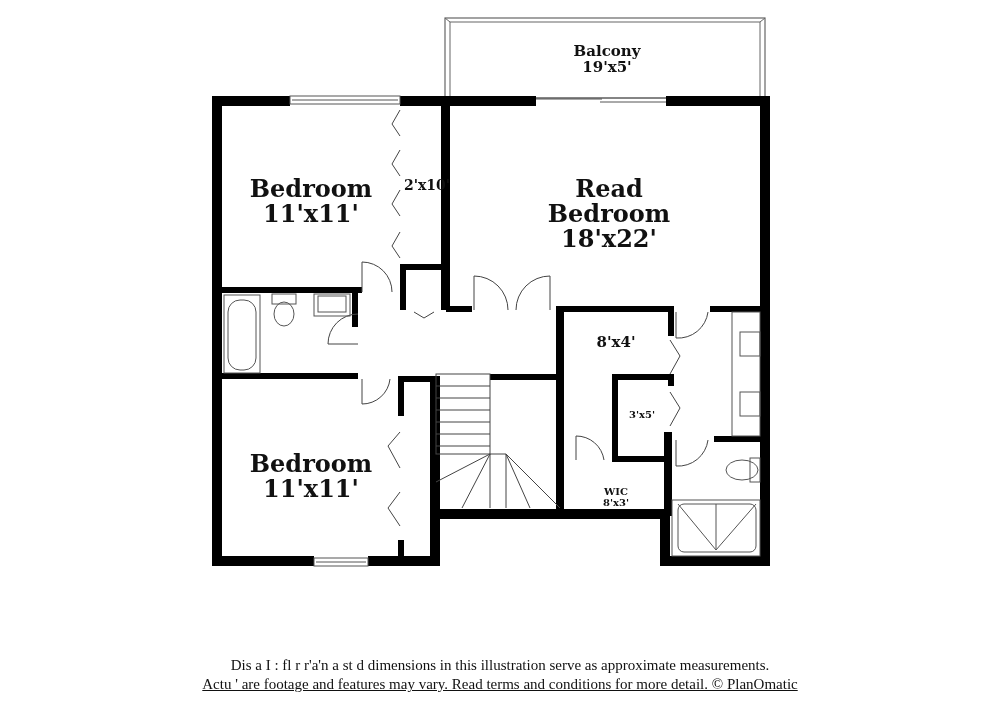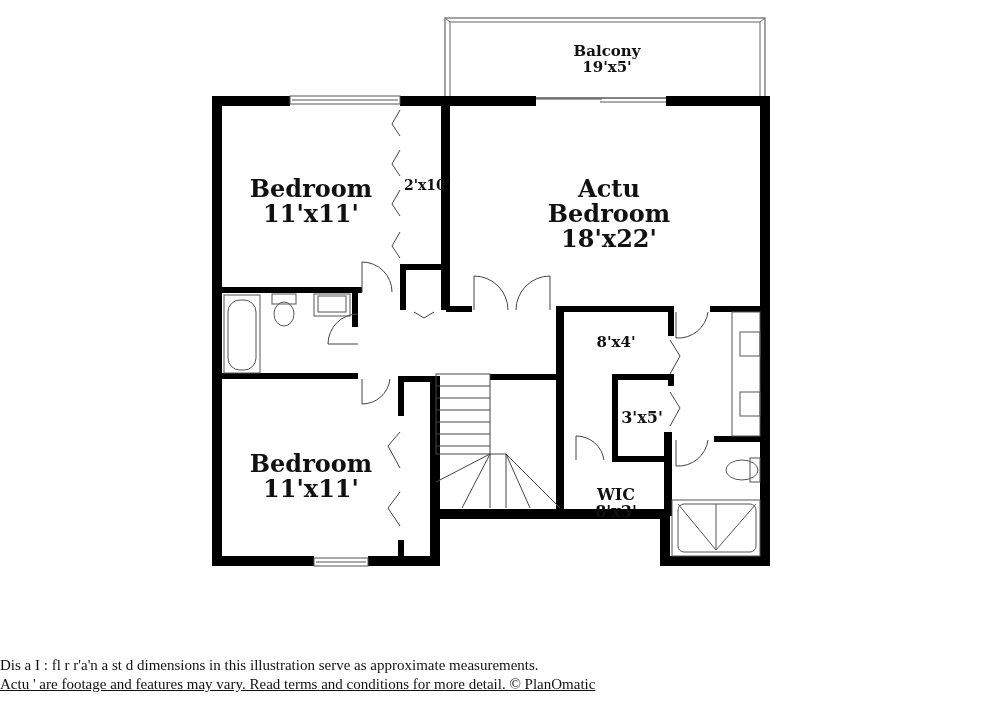--- a/index.html
+++ b/index.html
@@ -1,23 +1,23 @@
 <!DOCTYPE html>
 <html><head>
 <meta charset="utf-8">
 <style>
   html, body { margin:0; padding:0; background:#ffffff; }
   body { width:1000px; height:727px; position:relative; overflow:hidden; font-family:"DejaVu Serif", serif; }
   #plan { position:absolute; left:0; top:0; }
   .room-label { position:absolute; text-align:center; font-family:"DejaVu Serif", serif; font-weight:bold; color:#111; line-height:1.05; transform:translateX(-50%); white-space:nowrap; }
   .lg { font-size:24px; }
   .md { font-size:15px; }
-  .sm { font-size:16px; }
+  .sm { font-size:10px; }
   .xs { font-size:14px; }
-  .footer { position:absolute; left:0; width:1000px; text-align:left; font-family:"Liberation Serif", serif; font-size:15px; color:#111; }
+  .footer { position:absolute; left:0; width:1000px; text-align:center; font-family:"Liberation Serif", serif; font-size:15px; color:#111; }
 </style>
 </head>
 <body>
 
 <svg id="plan" width="1000" height="727" viewBox="0 0 1000 727" xmlns="http://www.w3.org/2000/svg">
 
   <g>
     <rect x="445" y="18" width="320" height="80" fill="none" stroke="#666" stroke-width="1.2"></rect>
     <rect x="450" y="22" width="310" height="76" fill="none" stroke="#666" stroke-width="1"></rect>
     <line x1="445" y1="18" x2="450" y2="22" stroke="#666"></line>
@@ -155,21 +155,21 @@
 <div class="room-label lg" style="left:311px; top:176px;">
   <div>Bedroom</div>
   <div>11'x11'</div>
 </div>
 
 <div class="room-label xs" style="left:427px; top:178px;">
   <div>2'x10'</div>
 </div>
 
 <div class="room-label lg" style="left:609px; top:176px;">
-  <div>Actu</div>
+  <div>Read</div>
   <div>Bedroom</div>
   <div>18'x22'</div>
 </div>
 
 <div class="room-label md" style="left:616px; top:335px;">
   <div>8'x4'</div>
 </div>
 
 <div class="room-label sm" style="left:642px; top:410px;">
   <div>3'x5'</div>

